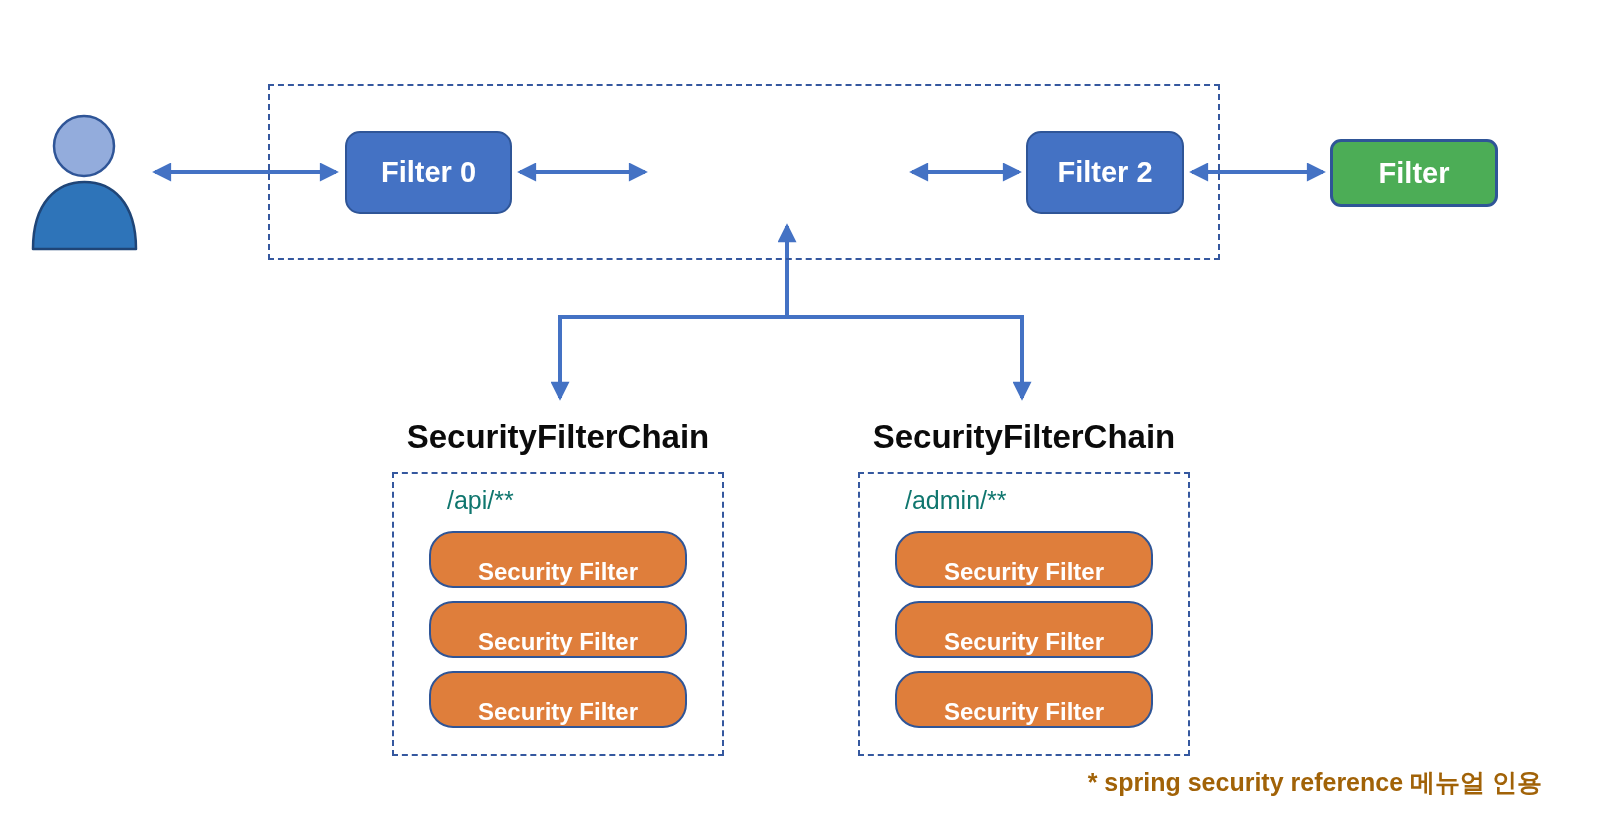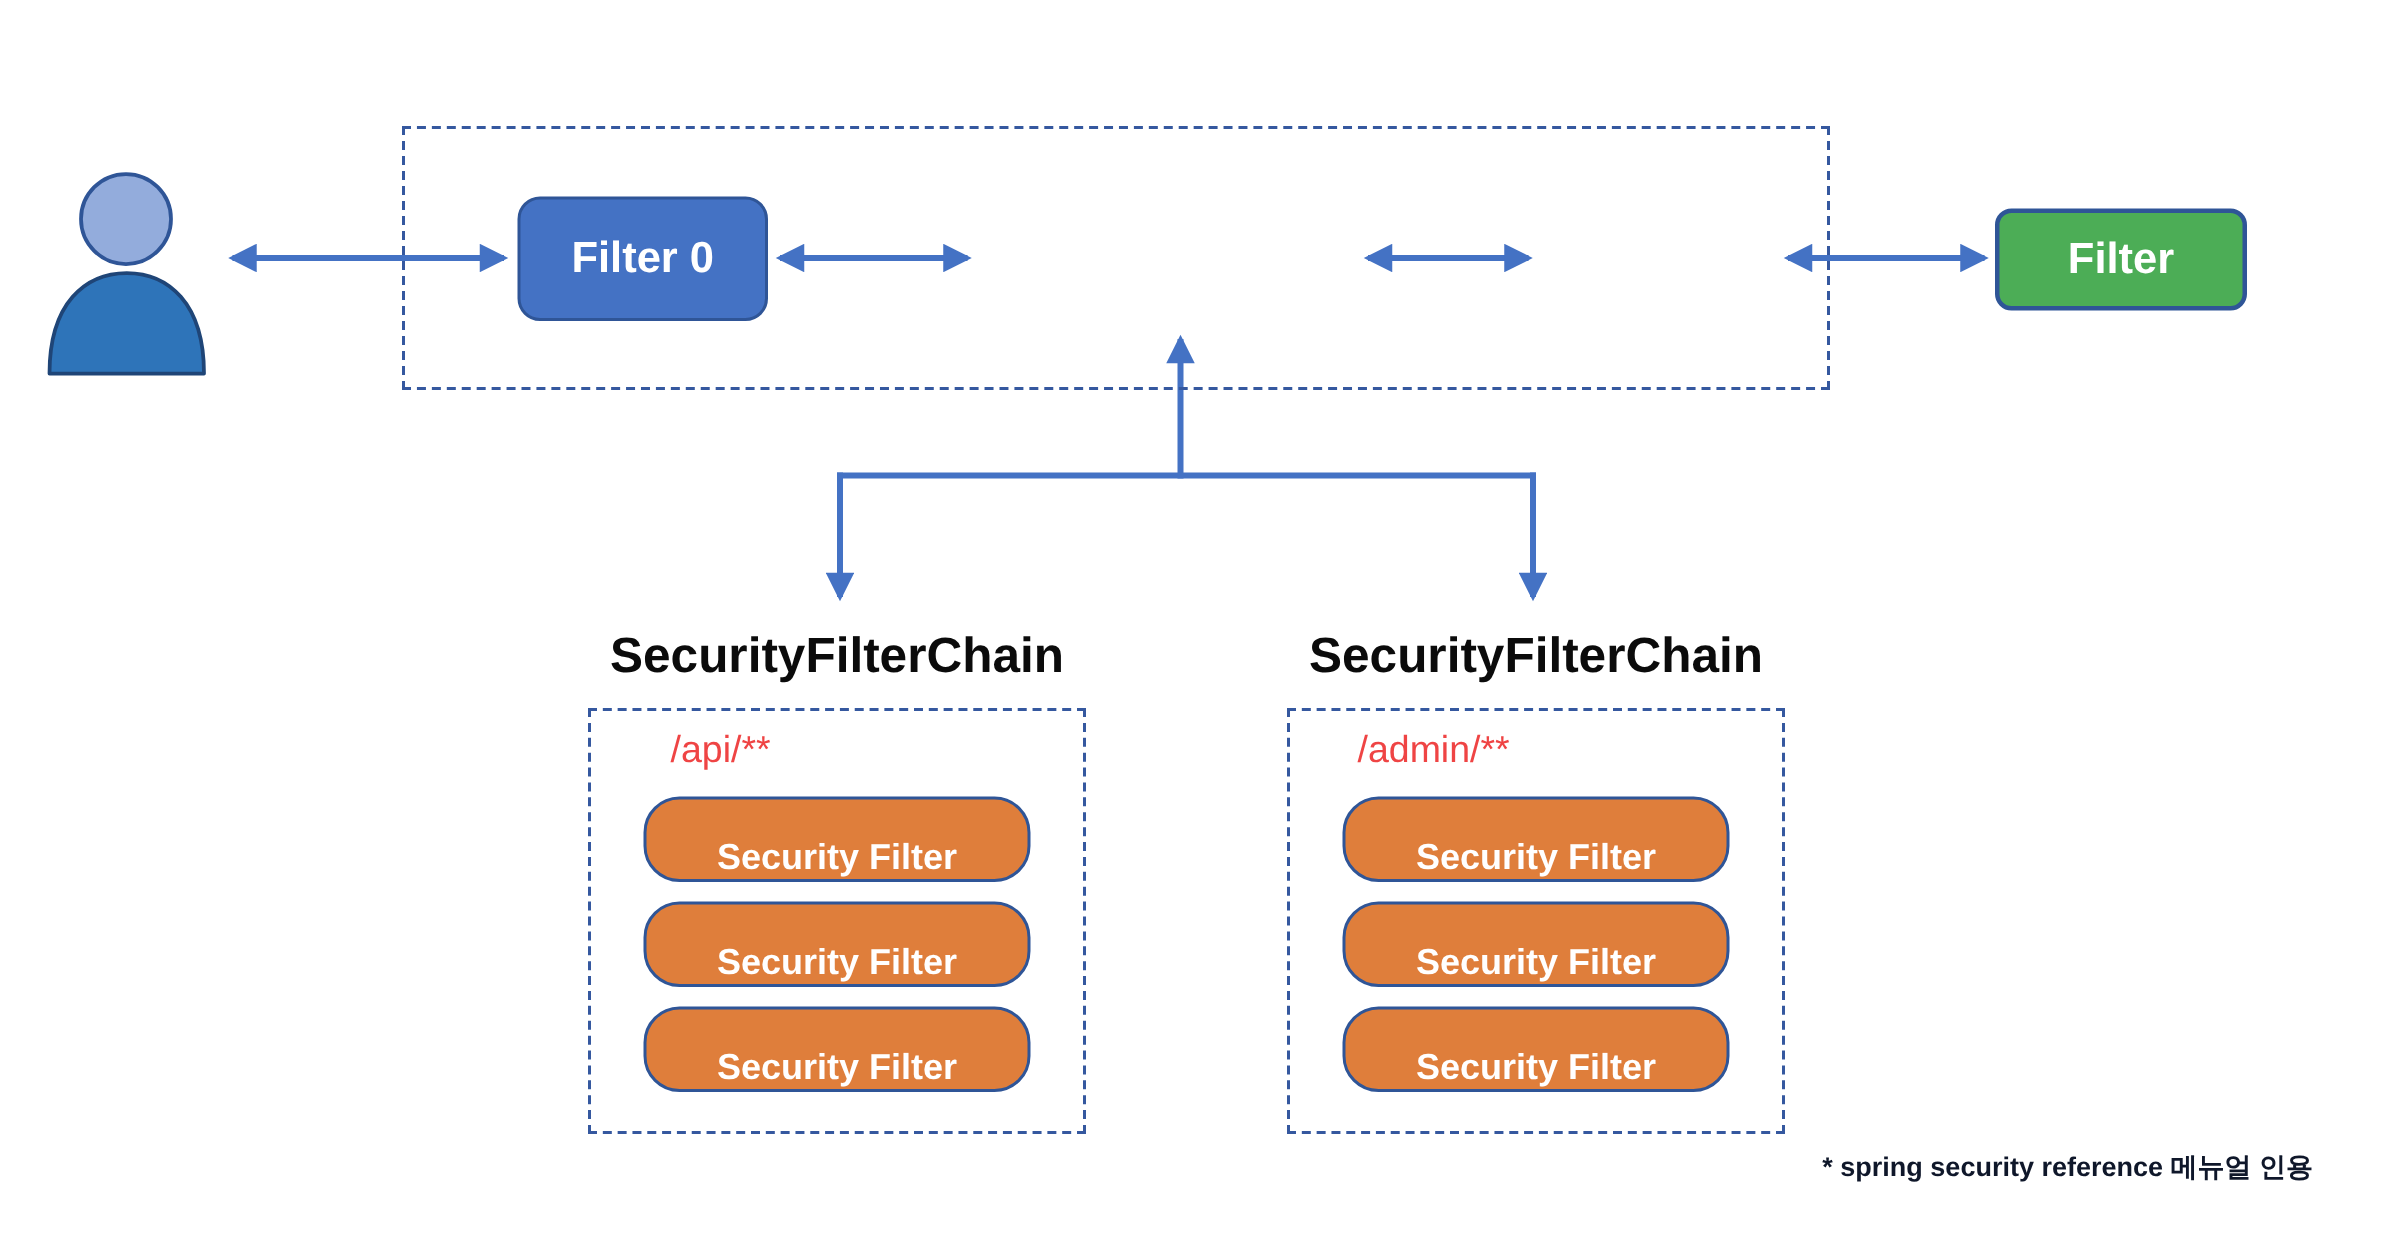--- a/index.html
+++ b/index.html
@@ -85,21 +85,21 @@
     width: 332px; height: 284px;
     border: 2px dashed #35589F;
     box-sizing: border-box;
   }
   #chain-left  { left: 392px; top: 472px; }
   #chain-right { left: 858px; top: 472px; }
 
   .chain-pattern {
     font-size: 25px;
     font-weight: 500;
-    color: #ef4444;
+    color: #0f766e;
   }
   #pattern-left  { left: 447px; top: 486px; }
   #pattern-right { left: 905px; top: 486px; }
 
   .sec-filter {
     width: 258px; height: 57px;
     background: #DF7E3B;
     border: 2px solid #2F5597;
     border-radius: 24px;
     box-sizing: border-box;
@@ -111,23 +111,23 @@
     font-weight: 700;
   }
   .sf-l { left: 429px; }
   .sf-r { left: 895px; }
   .sf-row1 { top: 531px; }
   .sf-row2 { top: 601px; }
   .sf-row3 { top: 671px; }
 
   .footnote {
     right: 60px; top: 766px;
-    font-size: 18px;
+    font-size: 25px;
     font-weight: 600;
-    color: #0f172a;
+    color: #a16207;
     text-align: right;
   }
 </style>
 </head>
 <body>
 
 <div id="canvas">
 
   <svg id="wires" viewBox="0 0 1602 834" xmlns="http://www.w3.org/2000/svg">
     <defs>
@@ -155,20 +155,23 @@
     <line x1="1022" y1="315" x2="1022" y2="398" stroke="#4472C4" stroke-width="4" marker-end="url(#ah)"></line>
   </svg>
 
   <div class="abs outer-dashed"></div>
 
   <div id="filter0" class="abs node node-blue">
     <span>Filter 0</span>
   </div>
 
 
+  <div id="filter2" class="abs node node-blue">
+    <span>Filter 2</span>
+  </div>
 
   <div id="servlet" class="abs node node-green">
     <span>Filter</span>
   </div>
 
   <div id="chain-title-left" class="abs chain-title">SecurityFilterChain</div>
   <div id="chain-left" class="abs chain-box"></div>
   <div id="pattern-left" class="abs chain-pattern">/api/**</div>
   <div class="abs sec-filter sf-l sf-row1">
     <span>Security Filter</span>

